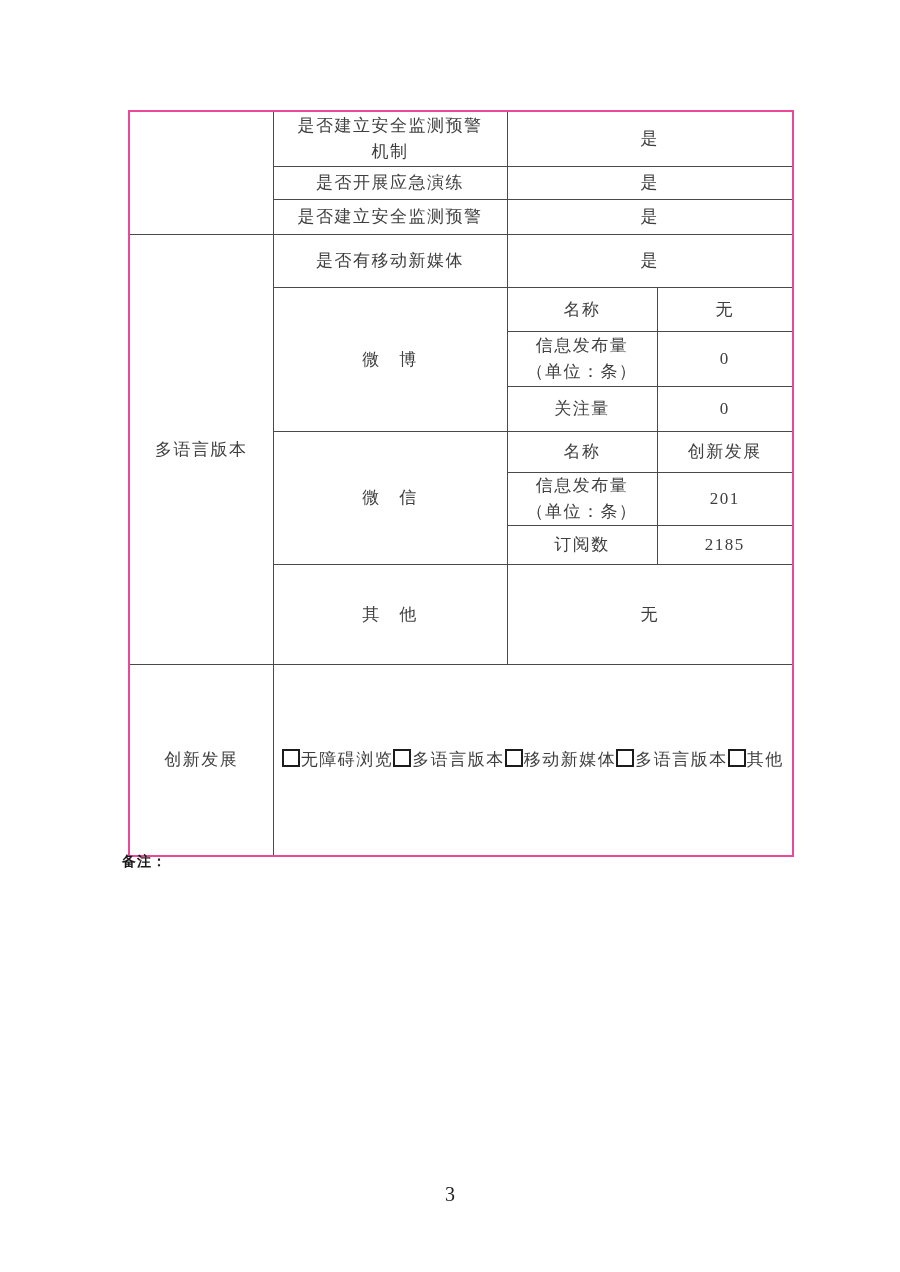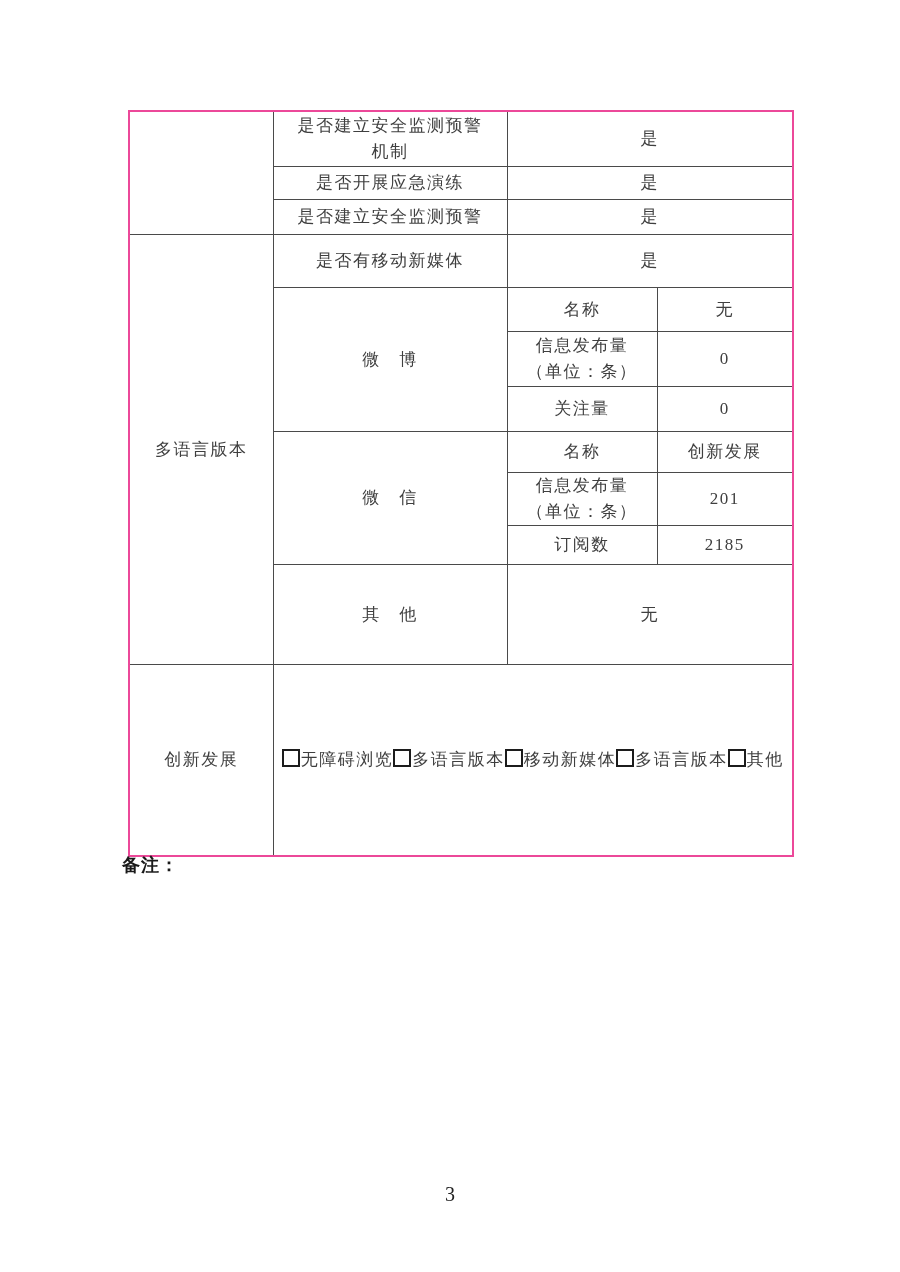--- a/index.html
+++ b/index.html
@@ -58,21 +58,21 @@
     border: 2px solid #1c1c1c;
     vertical-align: -2px;
     margin-right: 1px;
     position: relative;
     background: #ffffff;
   }
   .remarks {
     position: absolute;
     left: 122px;
     top: 853px;
-    font-size: 18px;
+    font-size: 14px;
     font-weight: bold;
     color: #1a1a1a;
     letter-spacing: 1px;
   }
   .page-number {
     position: absolute;
     left: 0;
     top: 1183px;
     width: 900px;
     text-align: center;

